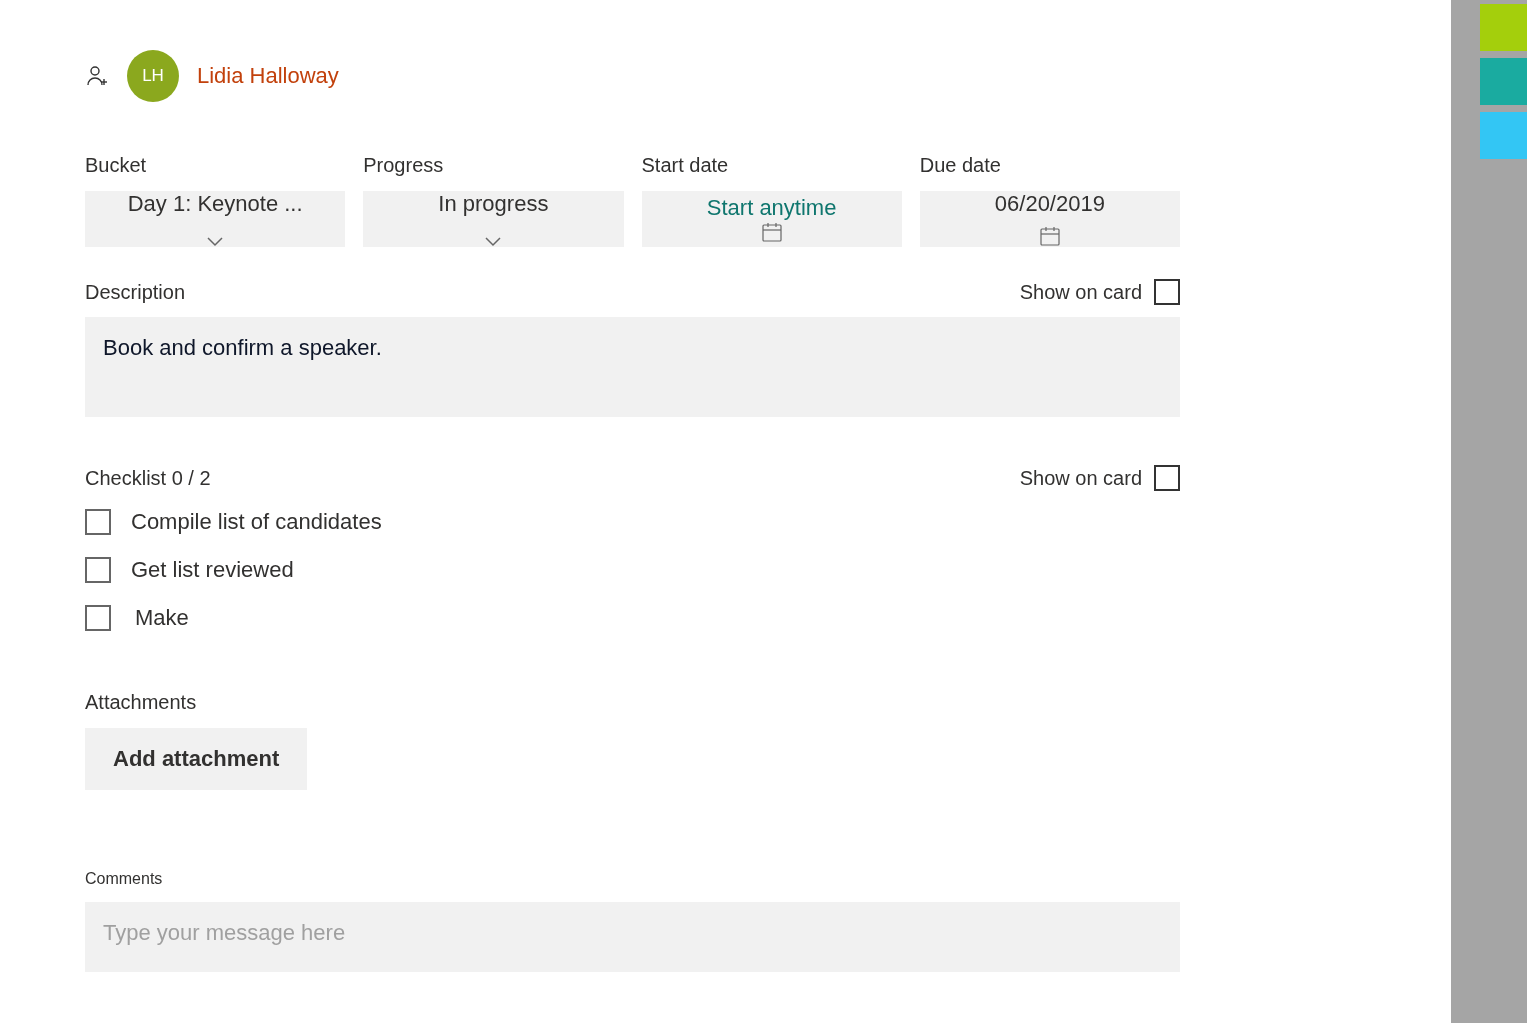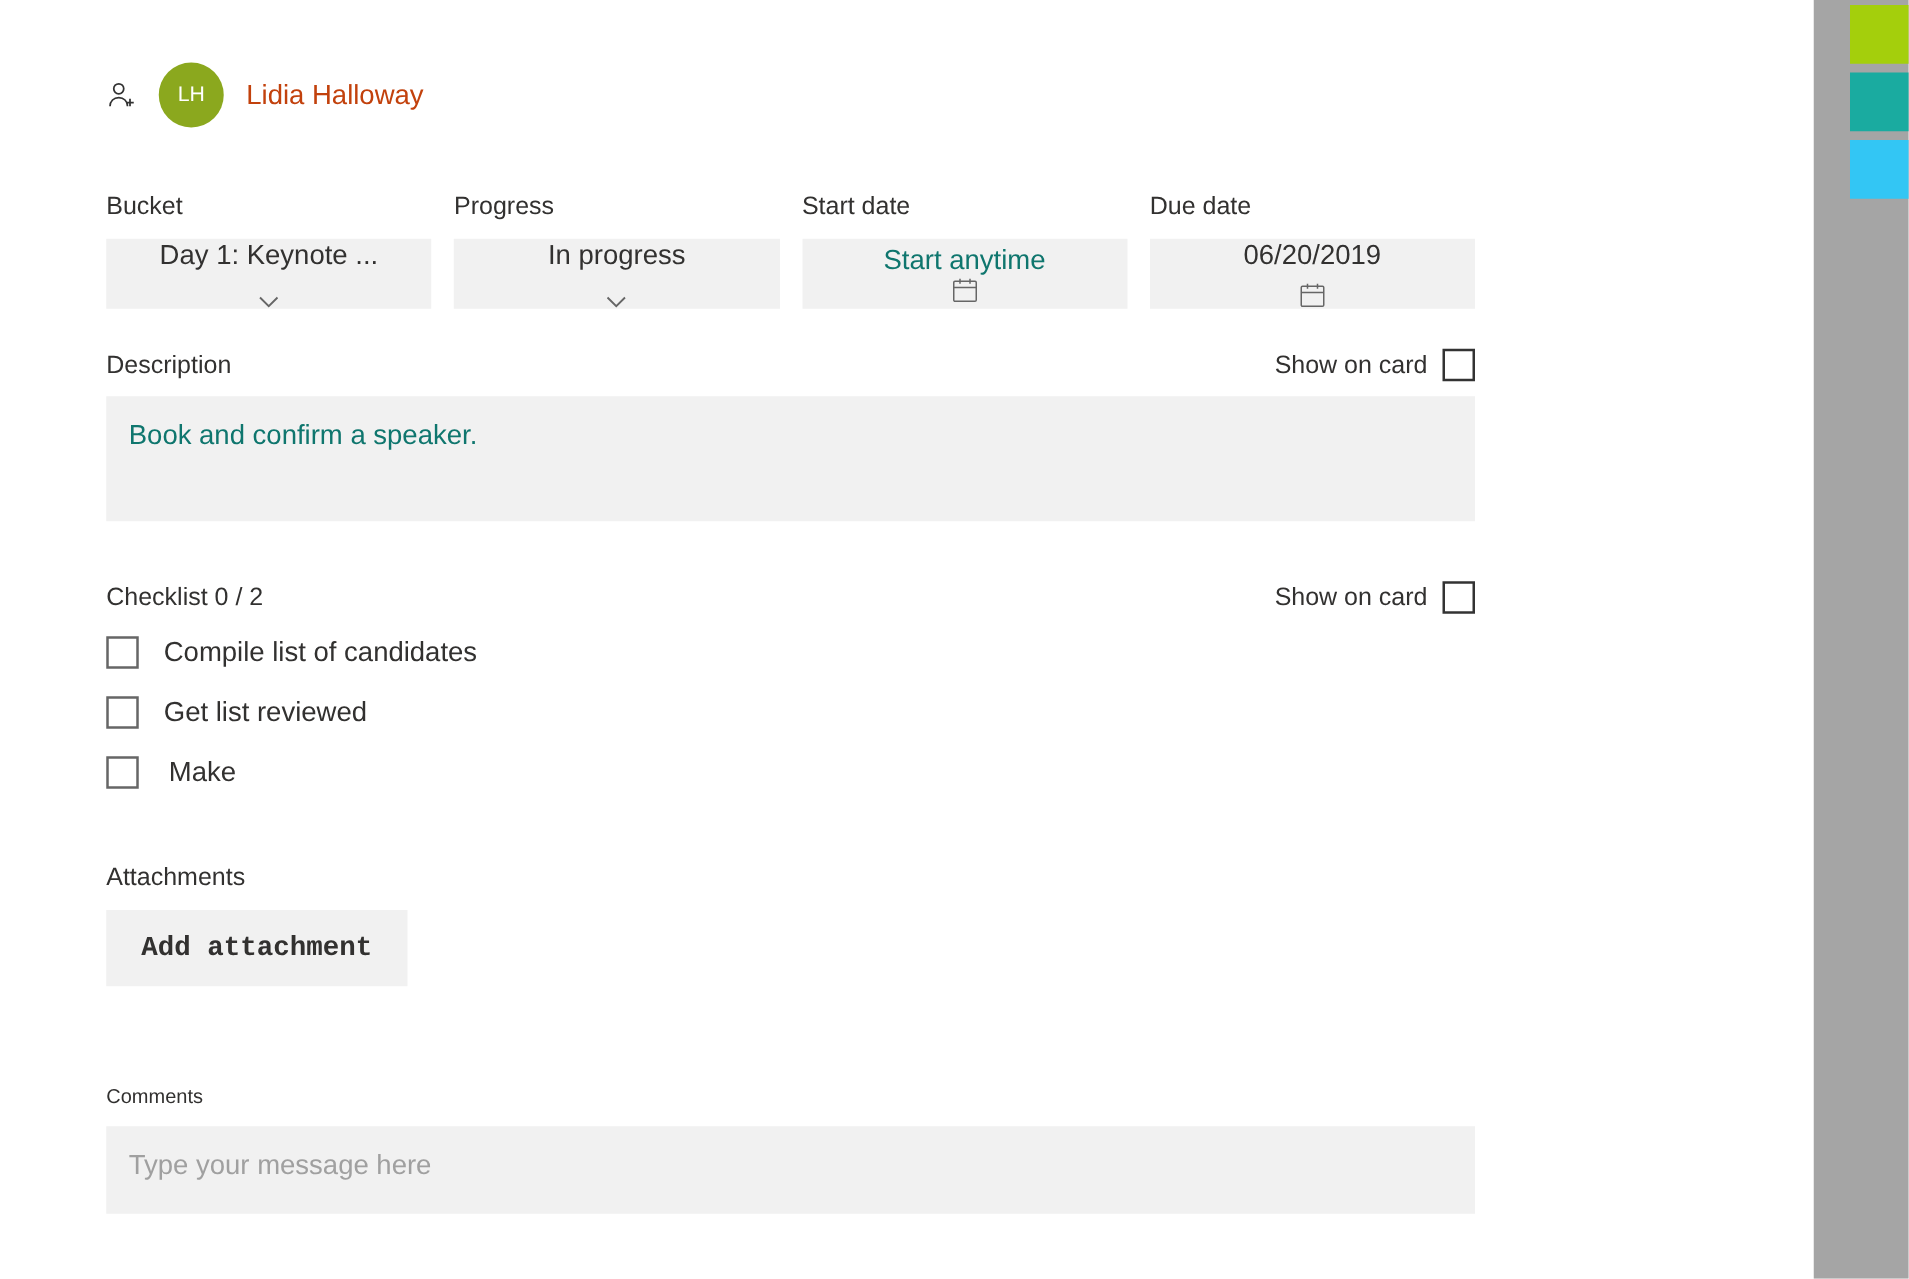--- a/index.html
+++ b/index.html
@@ -110,21 +110,21 @@
     .checkbox-square {
       width: 26px;
       height: 26px;
       border: 2px solid #333;
       background: transparent;
     }
     .description-box {
       background: #f1f1f1;
       padding: 18px;
       font-size: 22px;
-      color: #0f766e;
+      color: #0f172a;
       min-height: 100px;
       margin-bottom: 48px;
     }
 
     .checklist-items { margin-top: 18px; margin-bottom: 60px; }
     .checklist-item {
       display: flex;
       align-items: center;
       gap: 20px;
       margin-bottom: 22px;
@@ -137,21 +137,20 @@
     .attach-label { font-size: 20px; color: #323130; margin-bottom: 14px; }
     .attach-button {
       background: #f1f1f1;
       padding: 18px 28px;
       font-size: 22px;
       font-weight: 600;
       color: #323130;
       display: inline-block;
       border: none;
       cursor: pointer;
-      font-family: Liberation Mono, monospace;
     }
 
     .comments-label { font-size: 16px; color: #323130; margin-bottom: 14px; }
     .comments-box {
       background: #f1f1f1;
       padding: 18px;
       font-size: 22px;
       color: #a0a0a0;
       min-height: 70px;
     }

